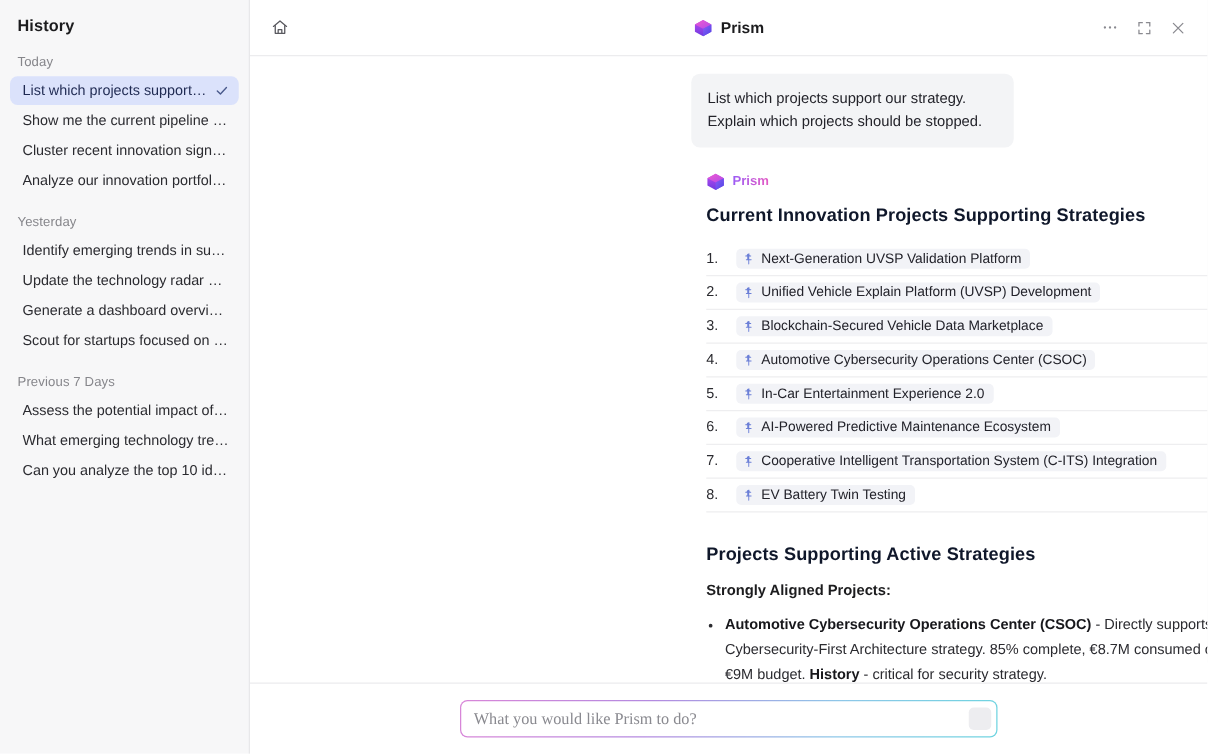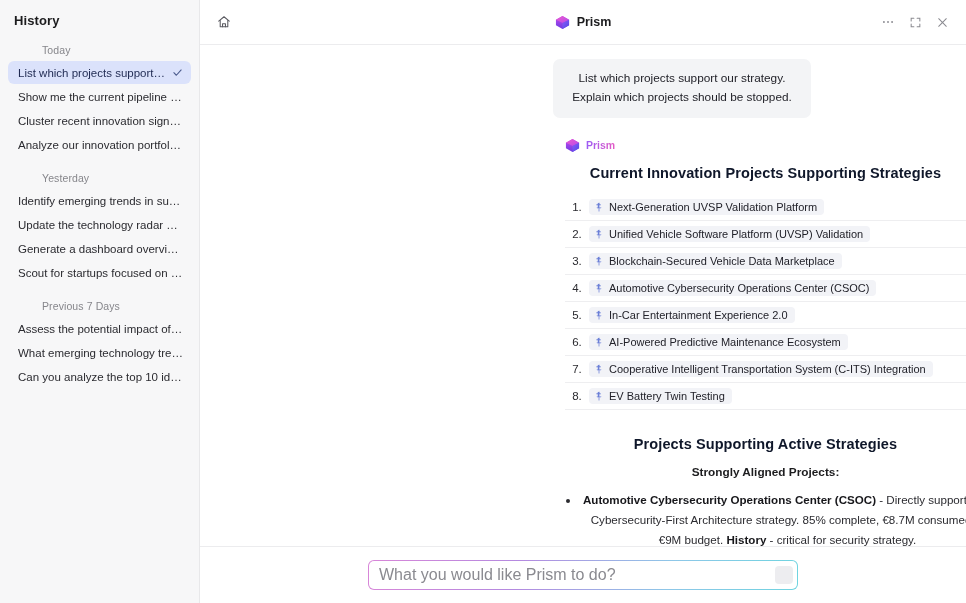--- a/index.html
+++ b/index.html
@@ -30,21 +30,20 @@
     font-weight: bold;
     color: #1c1c1e;
     padding: 13px 0 0 14px;
     letter-spacing: .1px;
   }
   .group-label {
     font-size: 10.5px;
     color: #86868b;
     padding: 16px 0 5px 14px;
     letter-spacing: .1px;
-    margin-left: 28px;
   }
   .hist-item {
     display: flex;
     align-items: center;
     justify-content: space-between;
     margin: 0 8px;
     padding: 5px 8px 5px 10px;
     border-radius: 6px;
     font-size: 11.5px;
     color: #2b2b30;
@@ -117,21 +116,20 @@
     align-items: center;
     gap: 3px;
   }
 
   
   .convo {
     flex: 1;
     overflow: hidden;
     padding: 0;
     position: relative;
-    text-align: center;
   }
   .convo-inner {
     padding: 14px 0 0 0;
     height: 100%;
   }
   .msg-user-row {
     display: flex;
     justify-content: flex-end;
     padding: 0 155px 0 0;
   }
@@ -241,22 +239,22 @@
     background: #fff;
     border-radius: 5px;
     display: flex;
     align-items: center;
     padding: 0 4px 0 10px;
   }
   .composer input {
     flex: 1;
     border: none;
     outline: none;
-    font-size: 16px;
-    font-family: Liberation Sans, sans-serif;
+    font-size: 13px;
+    font-family: Liberation Serif, serif;
     color: #23232a;
     background: transparent;
     height: 100%;
   }
   .composer input::placeholder { color: #8a8a90; }
   .send-btn {
     width: 18px; height: 18px;
     border-radius: 4px;
     background: #ededf0;
     flex: none;
@@ -405,21 +403,21 @@
                   <span>Next-Generation UVSP Validation Platform</span>
                 </span>
               </li>
               <li>
                 <span class="chip">
                   <span class="pin-icon">
                     <svg width="10" height="10" viewBox="0 0 24 24" fill="#6b7fd7">
                       <path d="M12 2c-1.2 0-2.2.5-3 1.3-.7.8-1 1.7-1 2.5h-2c-.5 0-.9.4-.9.9 0 .5.4.9.9.9h3.1V13H7.3c-.5 0-.9.4-.9.9s.4.9.9.9h3.8v7.3c0 .5.4.9.9.9s.9-.4.9-.9V14.8h3.8c.5 0 .9-.4.9-.9s-.4-.9-.9-.9h-3.8V7.6h3.1c.5 0 .9-.4.9-.9 0-.5-.4-.9-.9-.9h-2c0-.8-.3-1.7-1-2.5C14.2 2.5 13.2 2 12 2z"></path>
                     </svg>
                   </span>
-                  <span>Unified Vehicle Software Platform (UVSP) Validation</span>
+                  <span>Unified Vehicle Explain Platform (UVSP) Development</span>
                 </span>
               </li>
               <li>
                 <span class="chip">
                   <span class="pin-icon">
                     <svg width="10" height="10" viewBox="0 0 24 24" fill="#6b7fd7">
                       <path d="M12 2c-1.2 0-2.2.5-3 1.3-.7.8-1 1.7-1 2.5h-2c-.5 0-.9.4-.9.9 0 .5.4.9.9.9h3.1V13H7.3c-.5 0-.9.4-.9.9s.4.9.9.9h3.8v7.3c0 .5.4.9.9.9s.9-.4.9-.9V14.8h3.8c.5 0 .9-.4.9-.9s-.4-.9-.9-.9h-3.8V7.6h3.1c.5 0 .9-.4.9-.9 0-.5-.4-.9-.9-.9h-2c0-.8-.3-1.7-1-2.5C14.2 2.5 13.2 2 12 2z"></path>
                     </svg>
                   </span>
                   <span>Blockchain-Secured Vehicle Data Marketplace</span>

